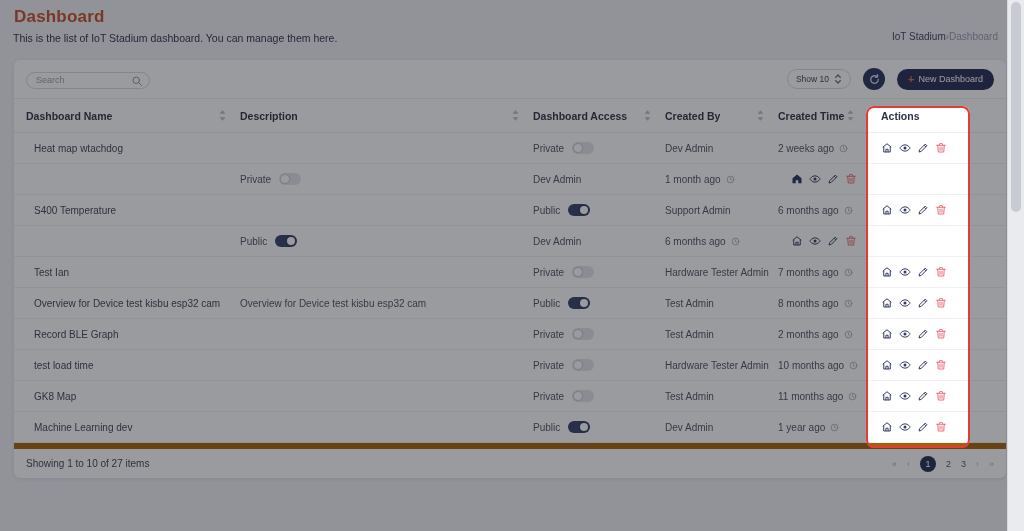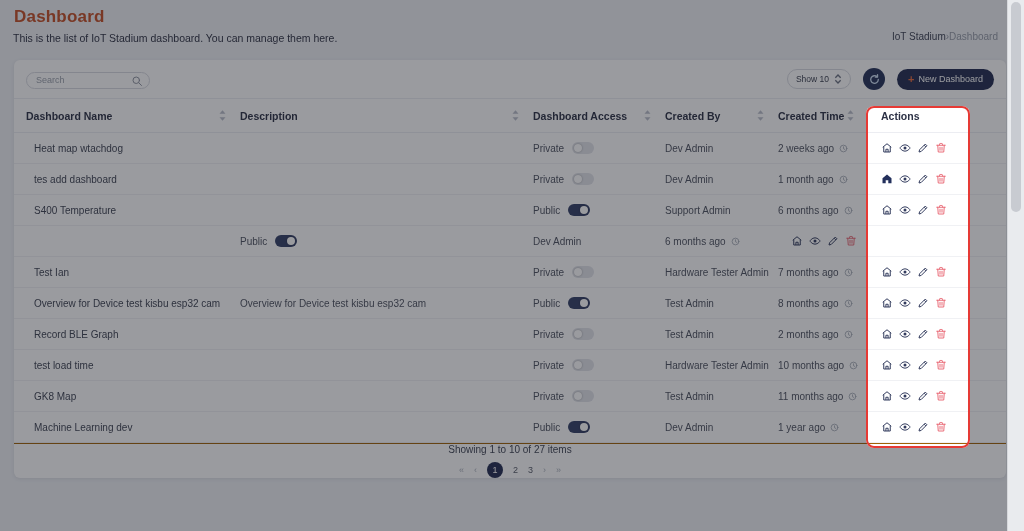--- a/index.html
+++ b/index.html
@@ -94,22 +94,22 @@
   }
   .switch.on { background:#333f66; }
   .switch.on .knob { left:auto; right:2px; }
 
   .cell.actions { padding-left:13px; gap:6px; }
   .act { background:none; border:none; padding:0; width:12px; height:12px; display:flex; cursor:pointer; }
 
   
   .tfoot {
     position:absolute; left:0; right:0; bottom:0; height:35px;
-    border-top:1px solid #a16207; display:flex; align-items:center;
-    justify-content:space-between; padding:0 12px; font-size:10px; color:#3f4453;flex-direction:column;
+    border-top:6px solid #a16207; display:flex; align-items:center;
+    justify-content:space-between; padding:0 12px; font-size:10px; color:#3f4453;
   }
   .pagination { display:flex; align-items:center; gap:10px; font-size:9px; }
   .pg-arrow { color:#aab0ba; cursor:pointer; }
   .page { color:#565b68; cursor:pointer; }
   .page.active {
     width:16px; height:16px; border-radius:50%; background:#222c50; color:#fff;
     display:flex; align-items:center; justify-content:center;
   }
 
   
@@ -265,21 +265,20 @@
                 <path d="M3.5 6.5h17"></path>
                 <path d="M9 6V4.4A1.4 1.4 0 0 1 10.4 3h3.2A1.4 1.4 0 0 1 15 4.4V6"></path>
                 <path d="M5.5 6.5l1 13.5h11l1-13.5"></path>
                 <path d="M10 10.5v6M14 10.5v6"></path>
               </svg></span>
           </button>
         </div>
         <div></div>
       </div>
       <div class="trow">
-        <div class="cell name">tes add dashboard</div>
         <div class="cell desc"></div>
         <div class="cell access">
           <span>Private</span>
           <span class="switch">
             <span class="knob"></span>
           </span>
         </div>
         <div class="cell by">Dev Admin</div>
         <div class="cell time">
           <span>1 month ago</span>

